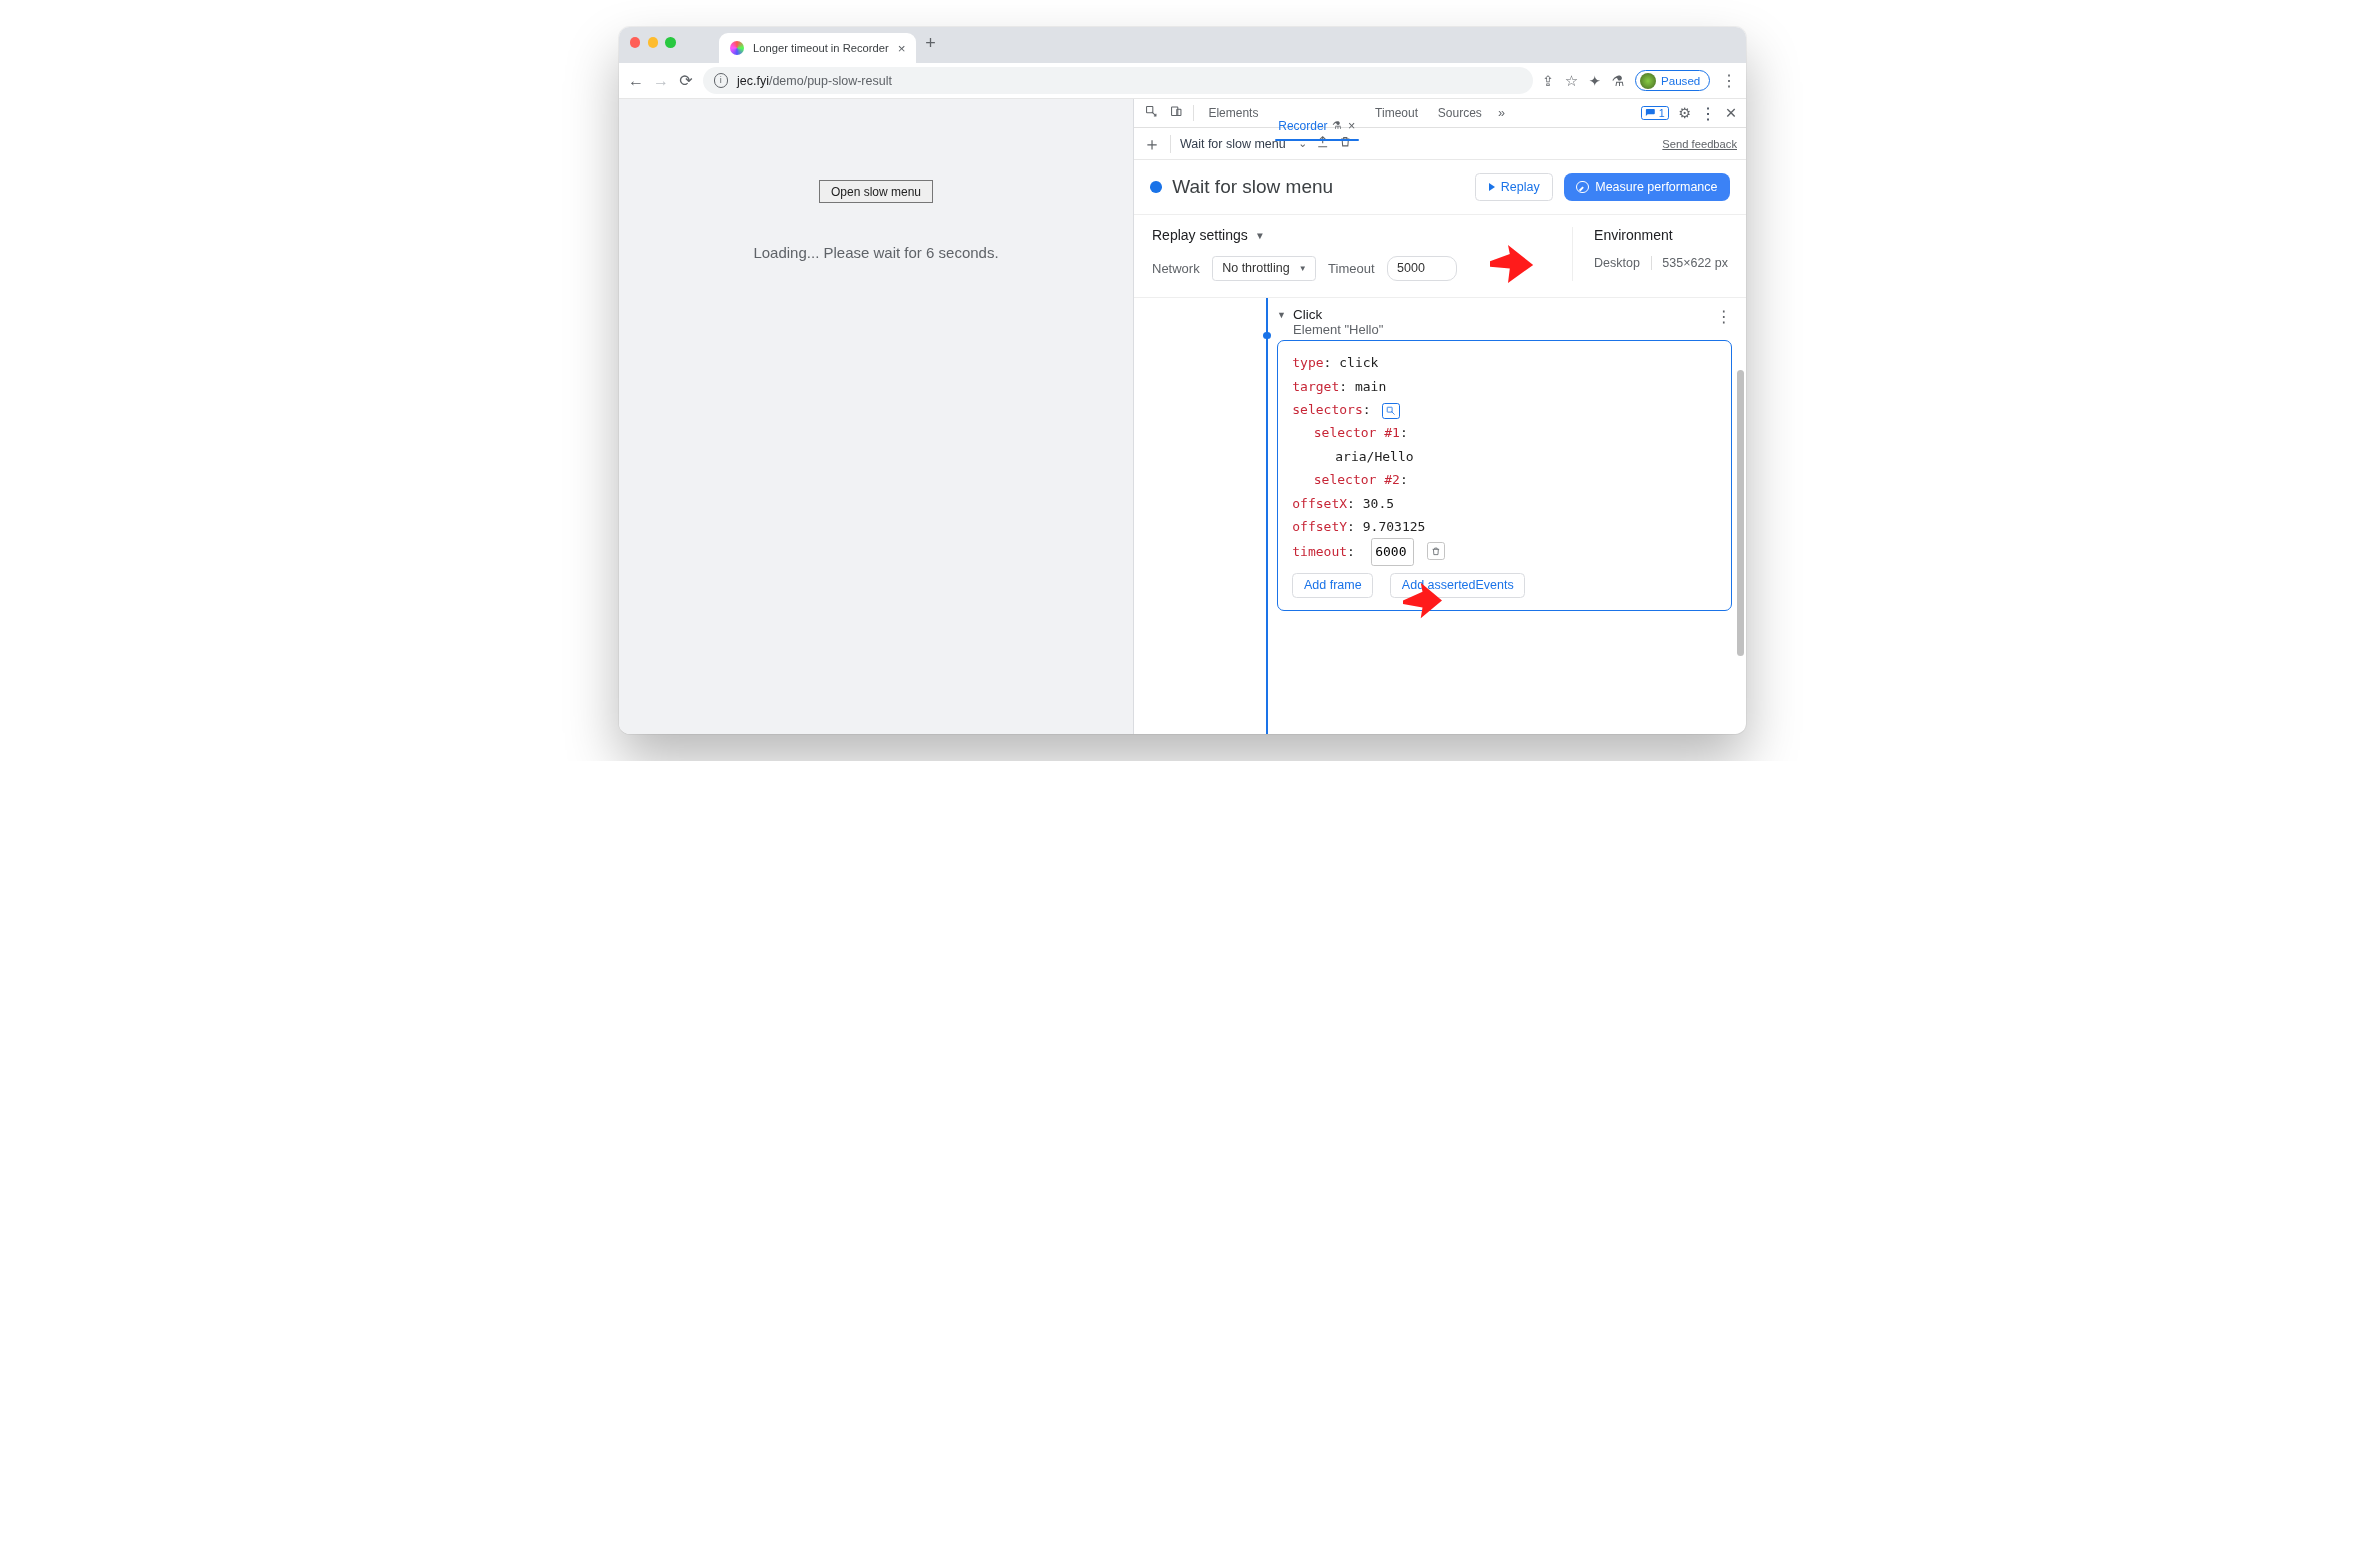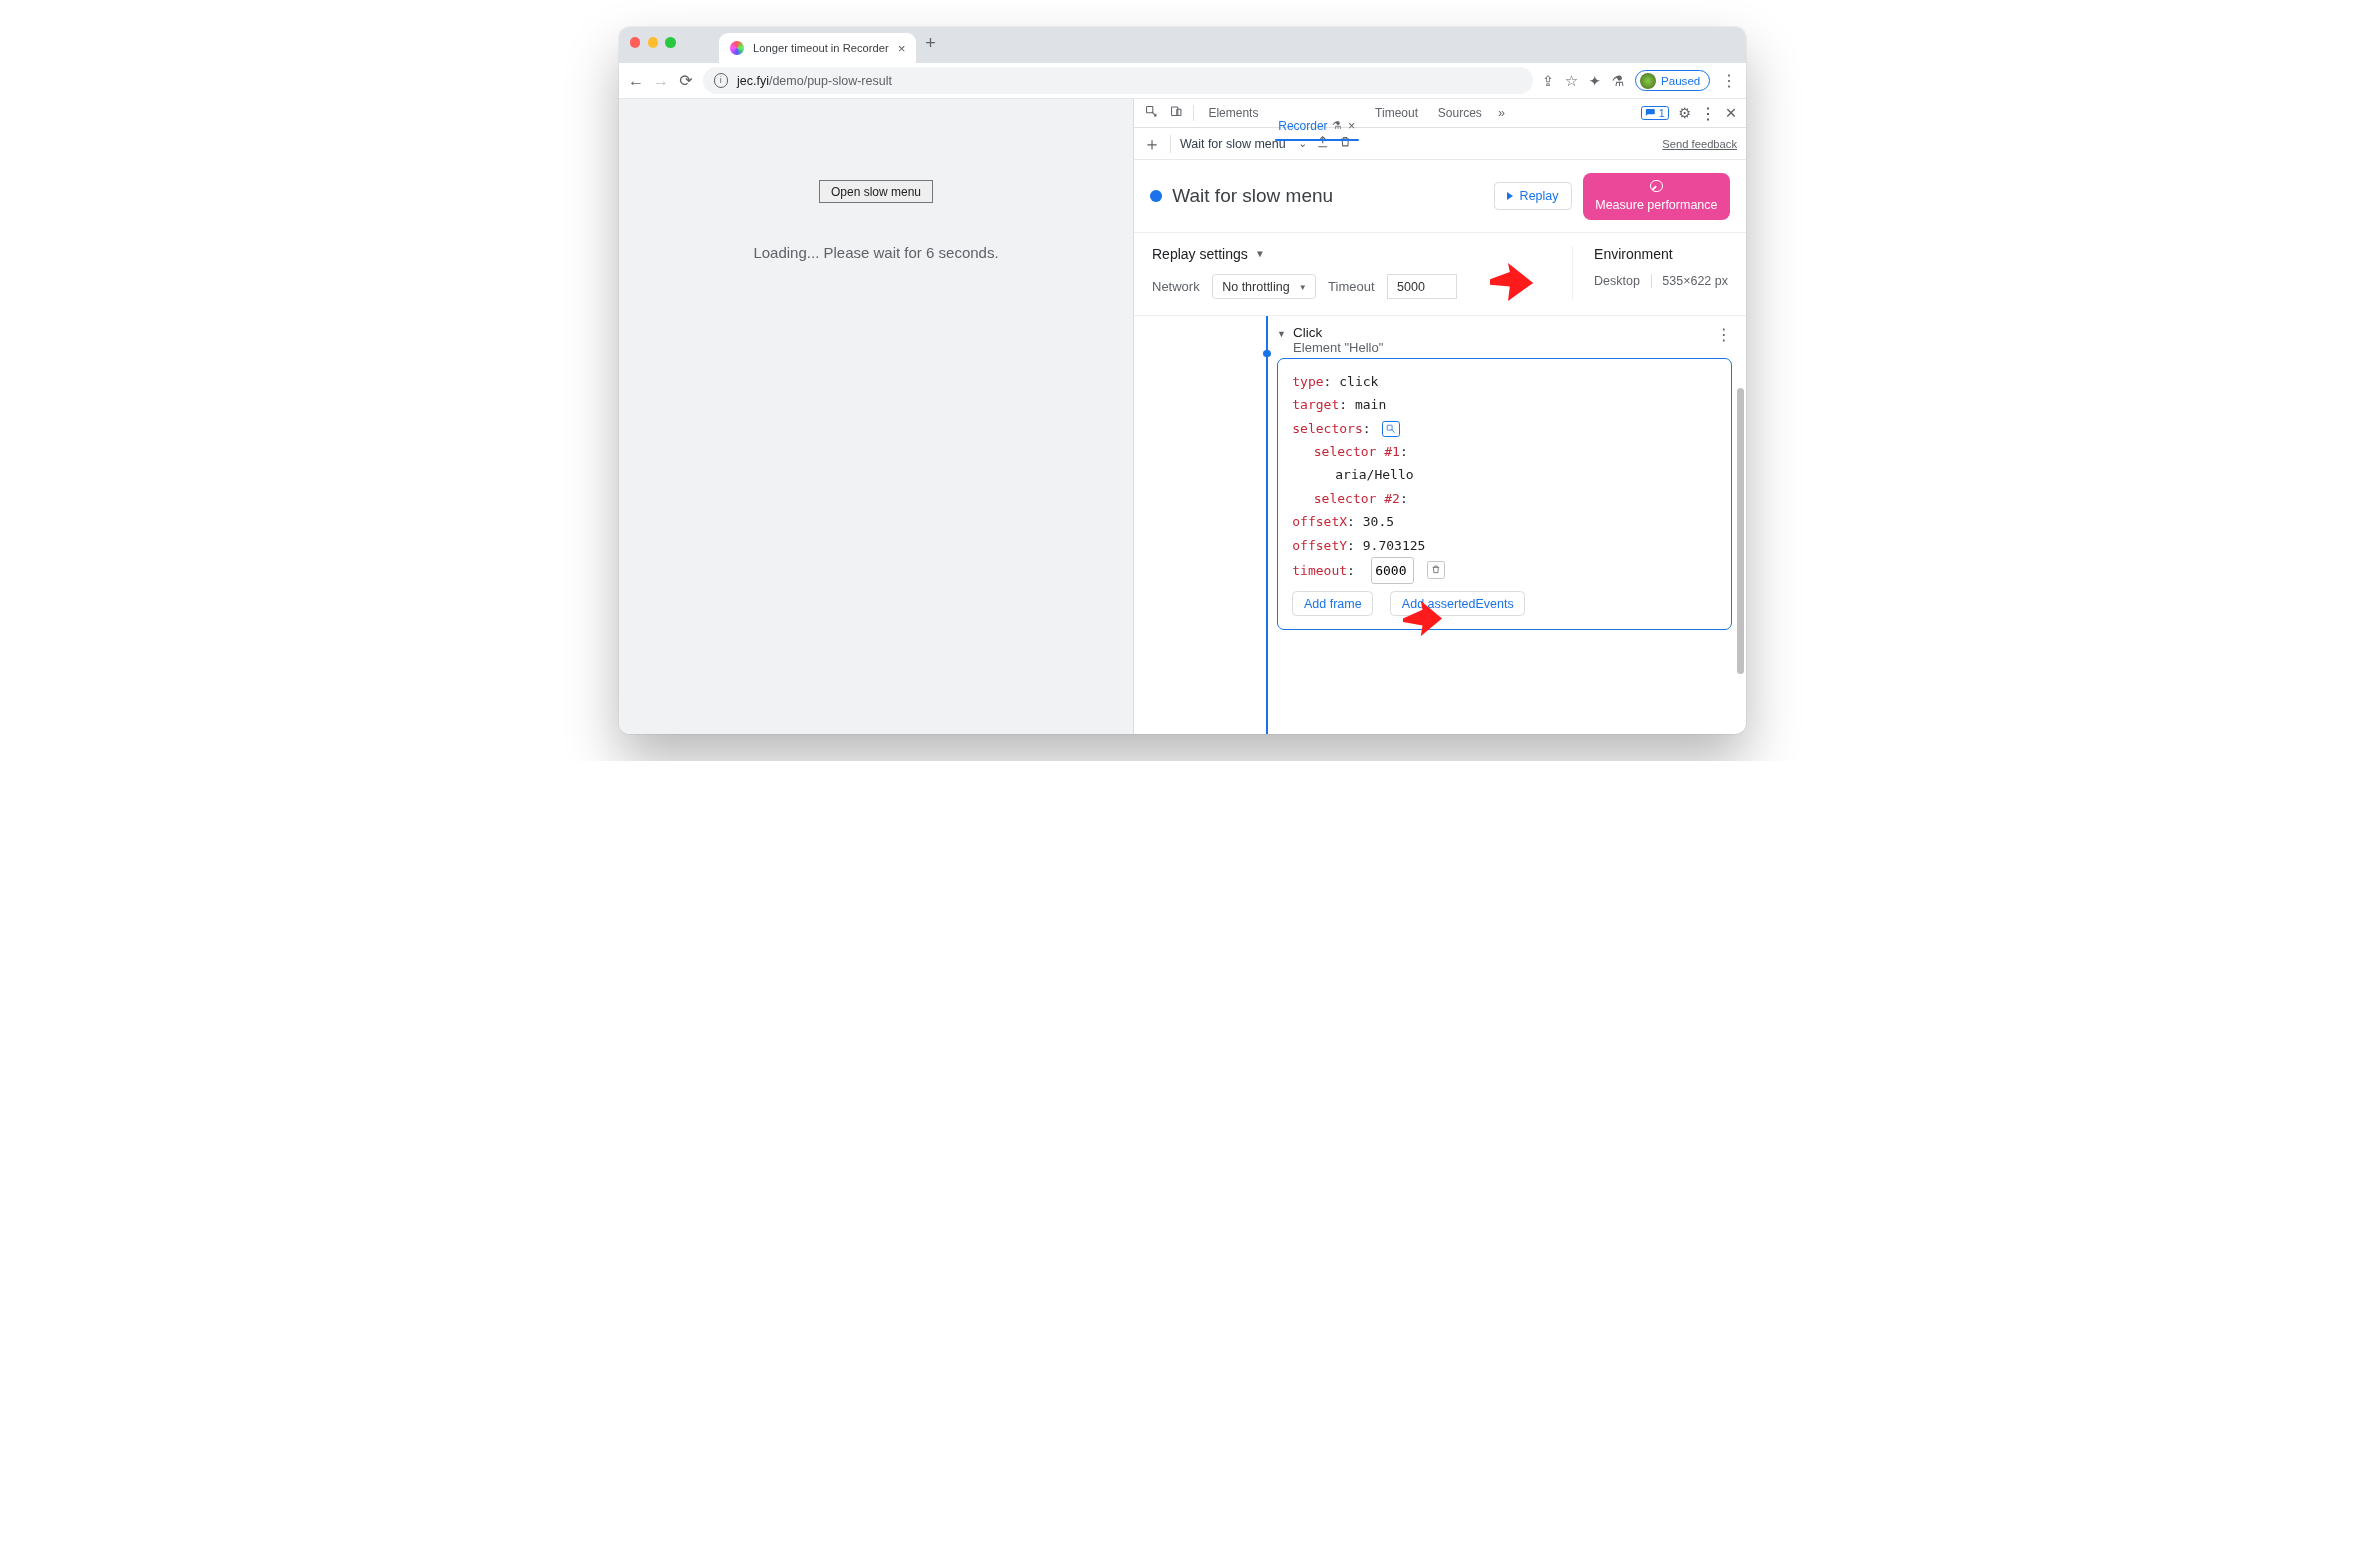--- a/index.html
+++ b/index.html
@@ -62,33 +62,33 @@
   .sep2{width:0.9px;height:18px;background:#e0e0e0;}
   .rec-sel { display:flex; align-items:center; gap:12.5px; cursor:pointer; }
   .chev { font-size:10.7px; color:#5f6368;}
   .tool-icn{font-size:13.4px;color:#5f6368;cursor:pointer;}
   .feedback { margin-left:auto; font-size:11.2px; color:#5f6368; text-decoration:underline; cursor:pointer;}
 
   .rec-head { display:flex; align-items:center; padding:12.5px 16px; gap:10.7px; border-bottom:0.9px solid #eee;}
   .blue-dot { width:11.6px;height:11.6px;border-radius:50%;background:#1a73e8; }
   .rec-title { font-size:19px; color:#3c4043; flex:1;}
   .btn-outline { border:0.9px solid #dadce0; color:#1a73e8; background:#fff; border-radius:4.5px; padding:6.3px 12.5px; font-size:12.5px; display:flex;align-items:center;gap:6.3px; cursor:pointer;}
-  .btn-primary { background:#ec4899; color:#fff; border:none; border-radius:8px; padding:7.2px 12.5px; font-size:12.5px; display:flex;align-items:center;gap:6.3px; cursor:pointer;flex-direction:column;}
+  .btn-primary { background:#3b82f6; color:#fff; border:none; border-radius:8px; padding:7.2px 12.5px; font-size:12.5px; display:flex;align-items:center;gap:6.3px; cursor:pointer;}
   .play-tri { width:0;height:0;border-left:6.3px solid currentColor;border-top:4.5px solid transparent;border-bottom:4.5px solid transparent;}
   .gauge { width:12.5px;height:12.5px;border:1.6px solid #fff;border-radius:50%;position:relative;}
   .gauge::after{content:"";position:absolute;width:1.6px;height:4.5px;background:#fff;left:50%;top:50%;transform-origin:top;transform:translateX(-50%) rotate(45deg);}
 
   .settings { display:flex; padding:12.5px 18px 16px; border-bottom:0.9px solid #eee;}
   .settings-left { flex:1; }
   .settings h3 { font-size:14px; font-weight:500; color:#202124; display:flex;align-items:center;gap:7.2px; margin-bottom:12.5px;}
   .settings-row { display:flex; align-items:center; gap:12.5px; }
   .lbl { color:#5f6368; font-size:13px; }
   .fake-select{ border:0.9px solid #dadce0; border-radius:3.6px; padding:4.5px 25px 4.5px 9px; font-size:12.5px; color:#333; position:relative; cursor:pointer;}
   .fake-select::after{content:"▼"; font-size:8px; color:#5f6368; position:absolute; right:8px; top:50%; transform:translateY(-50%);}
-  .txt-in { border:0.9px solid #dadce0; border-radius:0; padding:4.5px 9px; width:70px; font-size:12.5px; color:#333;}
+  .txt-in { border:0.9px solid #dadce0; border-radius:10px; padding:4.5px 9px; width:70px; font-size:12.5px; color:#333;}
   .env { border-left:0.9px solid #eee; padding-left:21.5px; }
   .env h3 { display:block; }
   .env-row{display:flex;gap:10.7px;color:#5f6368;font-size:12.5px;}
   .env-row .val{border-left:0.9px solid #ddd;padding-left:10.7px;}
 
   .steps { flex:1; overflow:auto; padding:9px 14.3px 12.5px 107px; position:relative;}
   .rail { position:absolute; left:132px; top:0; bottom:0; width:1.8px; background:#1a73e8;}
   .rail-dot{position:absolute;left:-2.7px;top:34px;width:7.2px;height:7.2px;background:#1a73e8;border-radius:50%;}
   .step-head { display:flex; margin-left:36px; gap:7.2px; align-items:flex-start;}
   .step-title { font-size:13.4px; color:#202124; }

